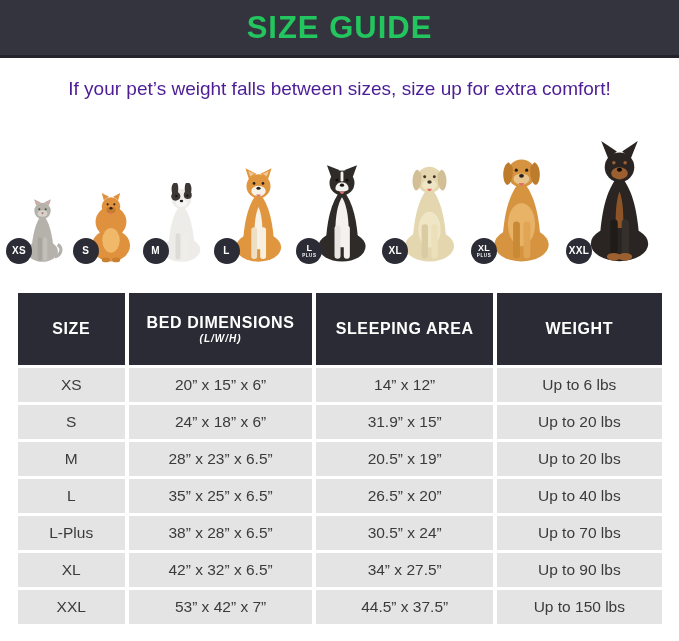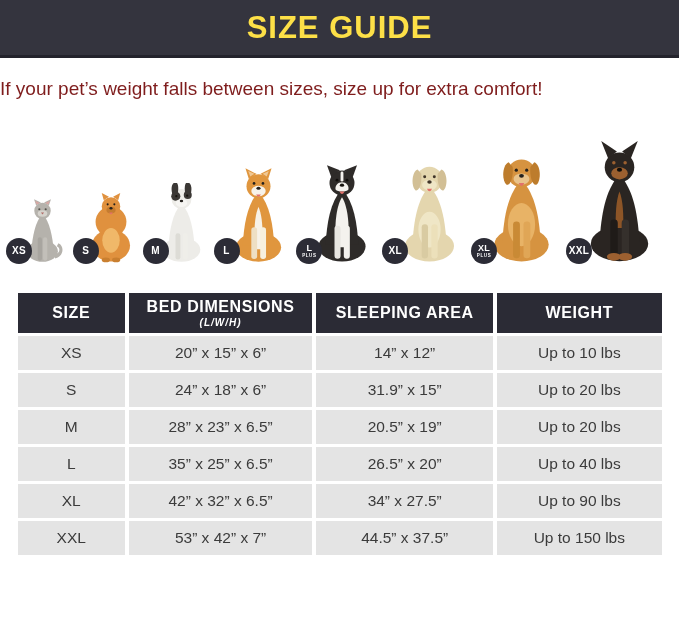--- a/index.html
+++ b/index.html
@@ -6,24 +6,24 @@
   body{
     width:679px;height:641px;background:#ffffff;
     font-family:"Liberation Sans", sans-serif;
     overflow:hidden;position:relative;
   }
   .banner{
     height:55px;background:#34343e;border-bottom:3px solid #23232c;
     display:flex;align-items:center;justify-content:center;
   }
   .banner h1{
-    margin:16px;color:#fde047;font-size:31px;font-weight:bold;letter-spacing:1px;
+    margin:16px;color:#22c55e;font-size:31px;font-weight:bold;letter-spacing:1px;
   }
   .subtitle{
-    margin:20px 0 0;text-align:left;font-size:19px;color:#7f1d1d;font-weight:500;
+    margin:20px 0 0;text-align:center;font-size:19px;color:#4c1d95;font-weight:500;
   }
   .animals-row{
     height:163px;display:flex;align-items:flex-end;justify-content:space-between;
     padding:0 16px;box-sizing:border-box;
   }
   .animal{position:relative;display:flex;align-items:flex-end;justify-content:center;}
   .badge{
     position:absolute;left:-9px;bottom:0;width:24px;height:24px;border-radius:50%;
     background:#2c2c36;color:#fff;display:flex;flex-direction:column;
     align-items:center;justify-content:center;line-height:1;box-shadow:0 0 0 1px #2c2c36;
@@ -31,21 +31,21 @@
   .badge-main{font-size:10px;font-weight:bold;letter-spacing:0.3px;}
   .badge-plus .badge-main{font-size:9px;}
   .badge-sub{font-size:4.5px;font-weight:bold;letter-spacing:0.6px;margin-top:1px;}
   .badge-sub:empty{display:none;}
   .size-table{
     width:652px;margin:27px auto 0;border-collapse:separate;border-spacing:4px 3px;
     table-layout:fixed;
   }
   .size-table th{
     background:#2b2b35;color:#ffffff;font-size:16px;font-weight:bold;
-    height:40px;letter-spacing:0.6px;padding:0;text-align:center;vertical-align:middle;
+    height:40px;letter-spacing:0.6px;padding:16px;text-align:center;vertical-align:middle;
   }
   .th-sub{font-size:10px;font-weight:bold;letter-spacing:1px;margin-top:1px;font-style:italic;}
   .size-table td{
     background:#e4e4e4;color:#3b3b3b;font-size:15.5px;height:34px;
     text-align:center;vertical-align:middle;padding:0;
   }
 </style>
 </head>
 <body>
 
@@ -272,41 +272,47 @@
       </th>
       <th>SLEEPING AREA</th>
       <th>WEIGHT</th>
     </tr>
   </thead>
   <tbody>
     <tr>
       <td>XS</td>
       <td>20” x 15” x 6”</td>
       <td>14” x 12”</td>
-      <td>Up to 10 lbs</td>
+      <td>Up to 6 lbs</td>
     </tr>
     <tr>
       <td>S</td>
       <td>24” x 18” x 6”</td>
       <td>31.9” x 15”</td>
       <td>Up to 20 lbs</td>
     </tr>
     <tr>
       <td>M</td>
       <td>28” x 23” x 6.5”</td>
       <td>20.5” x 19”</td>
       <td>Up to 20 lbs</td>
     </tr>
     <tr>
       <td>L</td>
       <td>35” x 25” x 6.5”</td>
       <td>26.5” x 20”</td>
       <td>Up to 40 lbs</td>
     </tr>
     <tr>
+      <td>L-Plus</td>
+      <td>38” x 28” x 6.5”</td>
+      <td>30.5” x 24”</td>
+      <td>Up to 70 lbs</td>
+    </tr>
+    <tr>
       <td>XL</td>
       <td>42” x 32” x 6.5”</td>
       <td>34” x 27.5”</td>
       <td>Up to 90 lbs</td>
     </tr>
     <tr>
       <td>XXL</td>
       <td>53” x 42” x 7”</td>
       <td>44.5” x 37.5”</td>
       <td>Up to 150 lbs</td>

